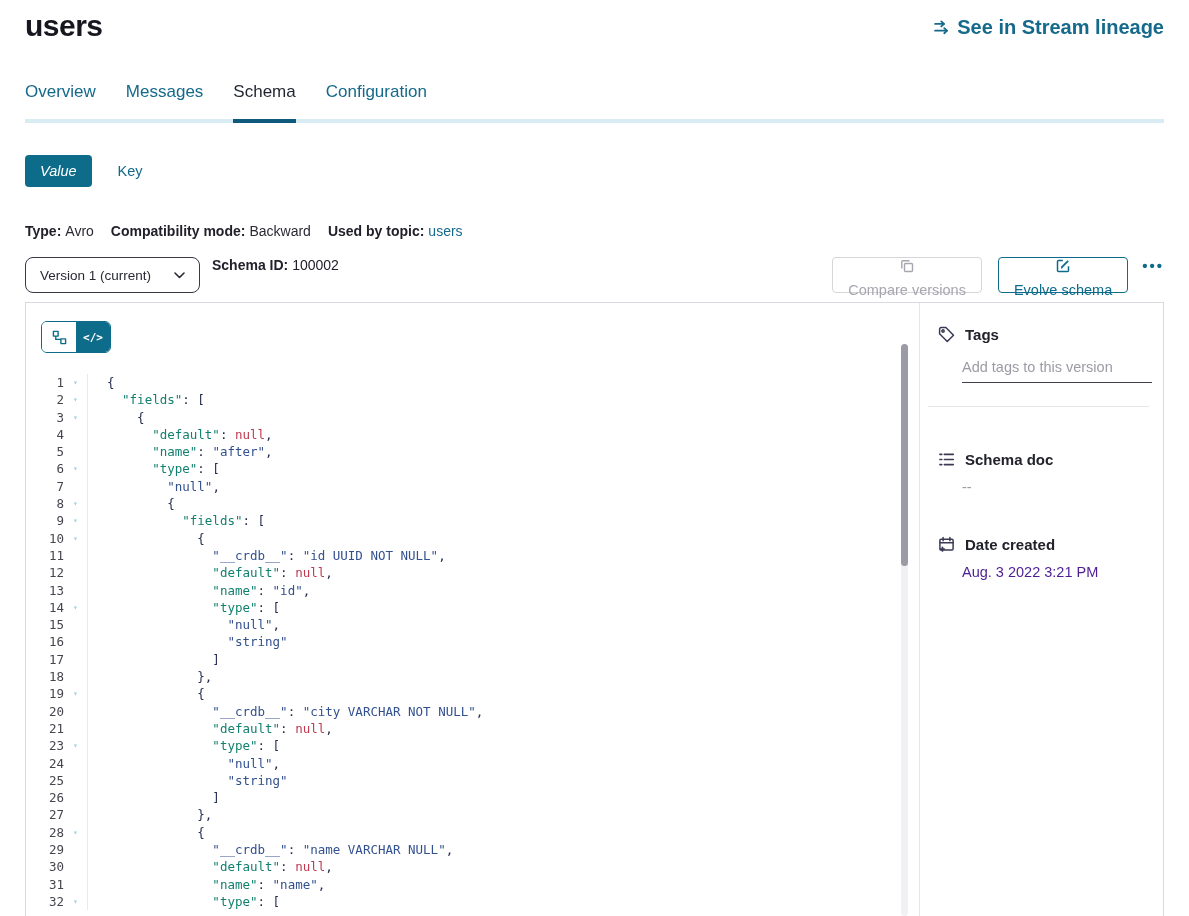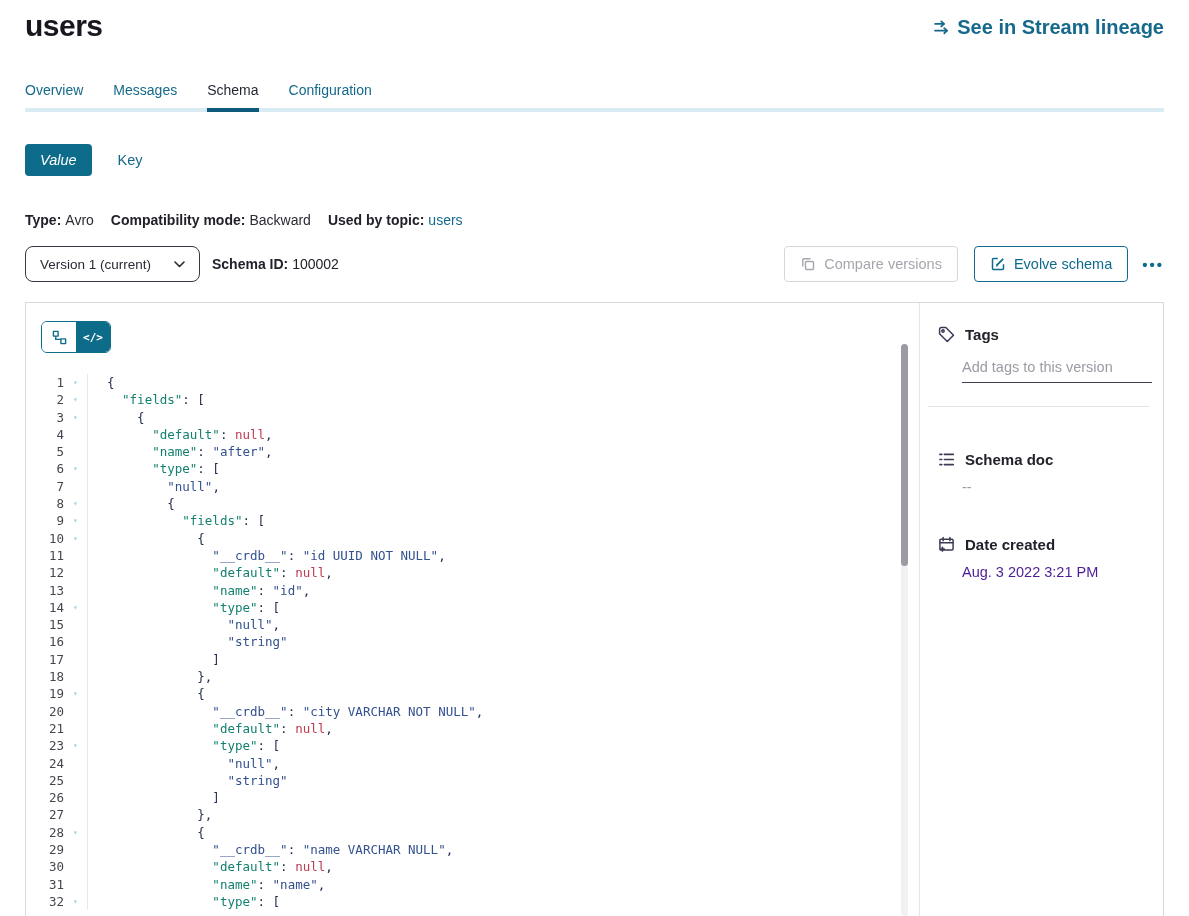--- a/index.html
+++ b/index.html
@@ -9,46 +9,46 @@
 
   
   .hdr { position:relative; padding-top:9px; }
   .title { font-size:30px; font-weight:700; letter-spacing:-0.5px; color:#17171f; }
   .lineage { position:absolute; right:0; top:16px; display:flex; align-items:center; gap:7px;
     color:#15698a; font-size:20px; font-weight:700; cursor:pointer; }
 
   
   .tabs-wrap { margin-top:39px; }
   .tabrow { display:flex; gap:30px; }
-  .tab { position:relative; padding-bottom:10px; font-size:14px; color:#15698a; cursor:pointer; }
+  .tab { position:relative; padding-bottom:17px; font-size:17px; color:#15698a; cursor:pointer; }
   .tab.active { color:#1f2530; font-weight:500; }
   .tab.active::after { content:""; position:absolute; left:0; right:0; bottom:-4px; height:4px; background:#0f5a7c; z-index:2; }
   .tabs-underline { height:4px; background:#d9ecf4; }
 
   
   .vk { margin-top:32px; display:flex; align-items:center; gap:26px; }
   .btn-value { background:#0e6c8b; color:#fff; border:none; border-radius:4px; height:32px; padding:0 15px;
     font-size:14.5px; font-family:inherit; cursor:pointer;font-style:italic; }
   .link-key { color:#15698a; font-size:14.5px; cursor:pointer; }
 
   
   .meta { margin-top:36px; display:flex; gap:17px; font-size:14px; color:#2a2a35; }
   .meta b { font-weight:700; color:#21212b; margin-right:4px; }
   .meta .lnk { color:#15698a; cursor:pointer; }
 
   
-  .controls { margin-top:18px; display:flex; align-items:center; }
+  .controls { margin-top:18px; display:flex; align-items:flex-start; }
   .select { width:175px; height:36px; border:1px solid #383846; border-radius:8px; background:#fff;
     display:flex; align-items:center; justify-content:space-between; padding:0 14px; font-size:13.5px;
     color:#2a2a35; cursor:pointer; }
   .schemaid { margin-left:12px; font-size:14px; }
   .schemaid b { font-weight:700; }
   .spacer { flex:1; }
   .btn { height:36px; border-radius:4px; background:#fff; display:inline-flex; align-items:center; gap:8px;
-    padding:0 15px; font-size:14.5px; font-weight:500; font-family:inherit; cursor:pointer; }
+    padding:0 15px; font-size:14.5px; font-weight:500; font-family:inherit; cursor:pointer;flex-direction:column; }
   .btn-compare { border:1px solid #d6d6da; color:#a6a6ae; cursor:default; }
   .btn-evolve { border:1px solid #0f6b8c; color:#0f6b8c; margin-left:16px; }
   .more { margin-left:14px; color:#0f6b8c; font-size:15px; font-weight:700; letter-spacing:2px; cursor:pointer; }
 
   
   .panel { position:absolute; left:25px; right:25px; top:302px; bottom:0;
     border:1px solid #d8dae0; border-bottom:none; display:flex; overflow:hidden; background:#fff; }
   .code-pane { position:relative; width:893px; flex:none; overflow:hidden; }
   .toolbar { padding:18px 0 0 15px; }
   .toggle { display:inline-flex; border:1px solid #0e6c8b; border-radius:6px; overflow:hidden; height:32px; }

